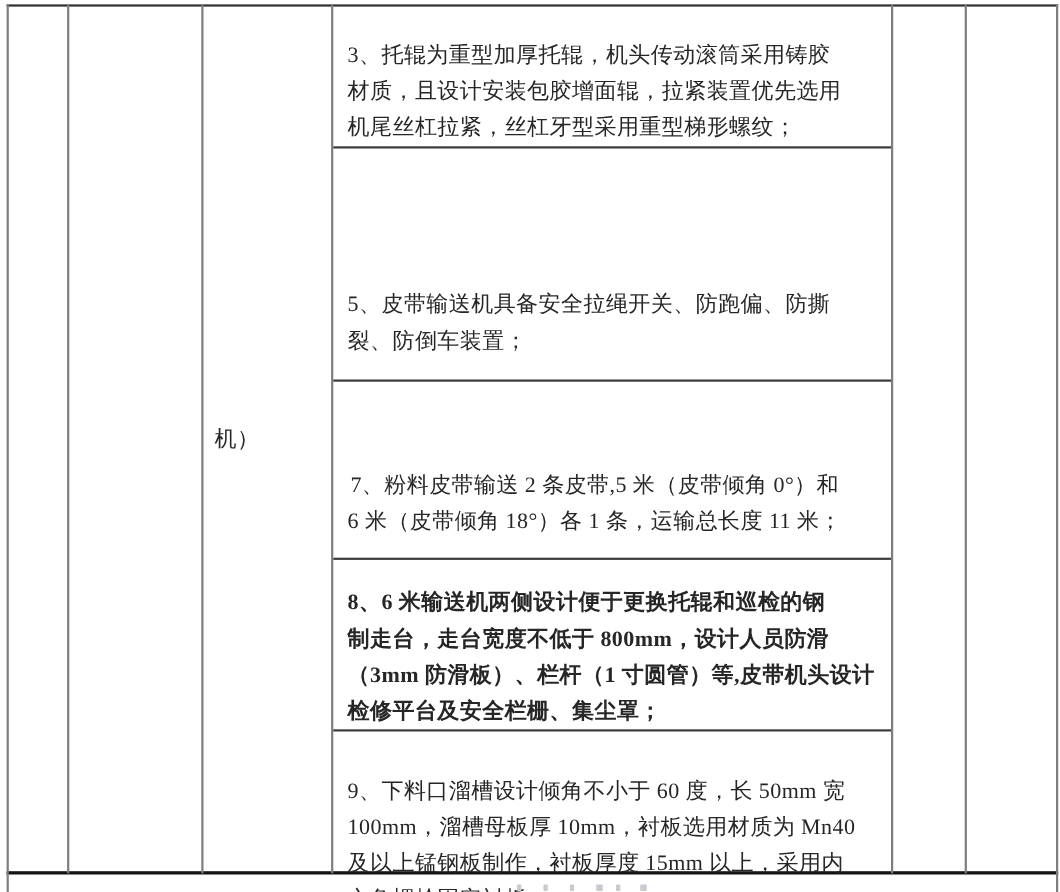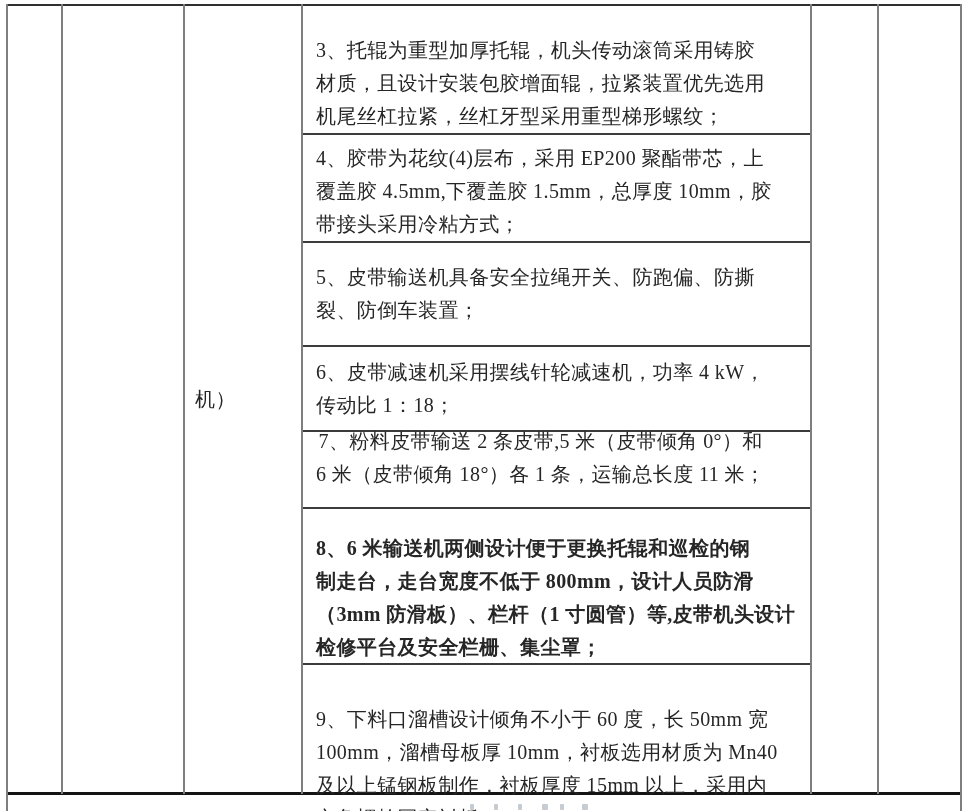--- a/index.html
+++ b/index.html
@@ -67,32 +67,23 @@
 
   <div class="merged-cell">
     <div class="cell-text">机）</div>
   </div>
 
   <div class="spec-row r1">
     <div class="cell-text">3、托辊为重型加厚托辊，机头传动滚筒采用铸胶
 材质，且设计安装包胶增面辊，拉紧装置优先选用
 机尾丝杠拉紧，丝杠牙型采用重型梯形螺纹；</div>
   </div>
-  <div class="spec-row r2">
-    <div class="cell-text">4、胶带为花纹(4)层布，采用 EP200 聚酯带芯，上
-覆盖胶 4.5mm,下覆盖胶 1.5mm，总厚度 10mm，胶
-带接头采用冷粘方式；</div>
-  </div>
   <div class="spec-row r3">
     <div class="cell-text">5、皮带输送机具备安全拉绳开关、防跑偏、防撕
 裂、防倒车装置；</div>
-  </div>
-  <div class="spec-row r4">
-    <div class="cell-text">6、皮带减速机采用摆线针轮减速机，功率 4 kW，
-传动比 1：18；</div>
   </div>
   <div class="spec-row r5">
     <div class="cell-text">7、粉料皮带输送 2 条皮带,5 米（皮带倾角 0°）和
 6 米（皮带倾角 18°）各 1 条，运输总长度 11 米；</div>
   </div>
   <div class="spec-row r6">
     <div class="cell-text">8、6 米输送机两侧设计便于更换托辊和巡检的钢
 制走台，走台宽度不低于 800mm，设计人员防滑
 （3mm 防滑板）、栏杆（1 寸圆管）等,皮带机头设计
 检修平台及安全栏栅、集尘罩；</div>

